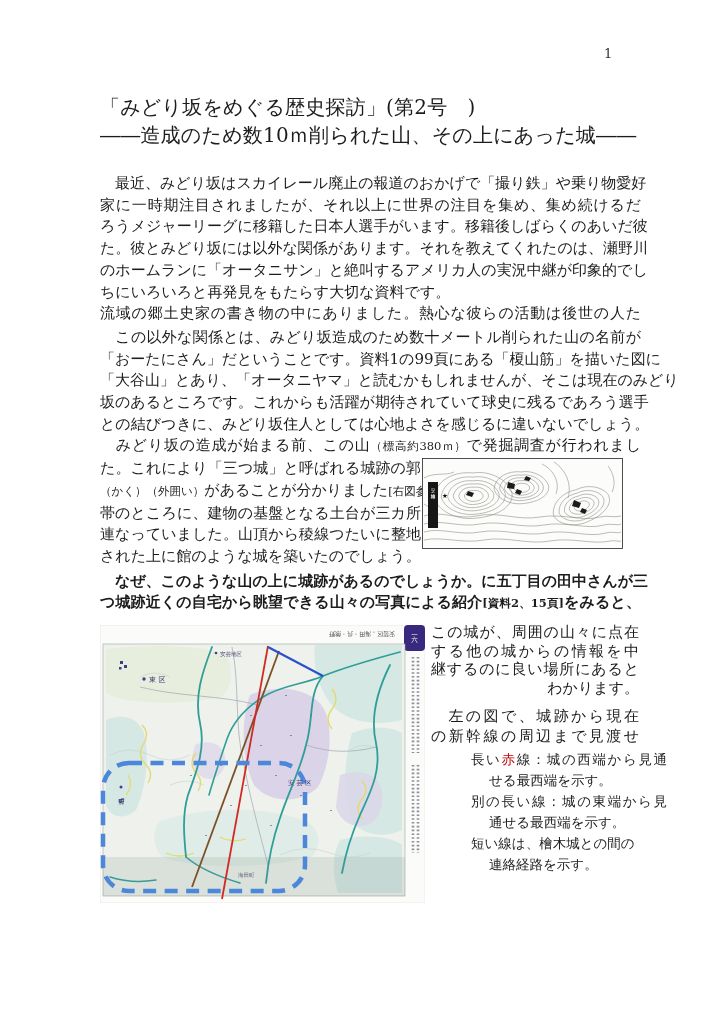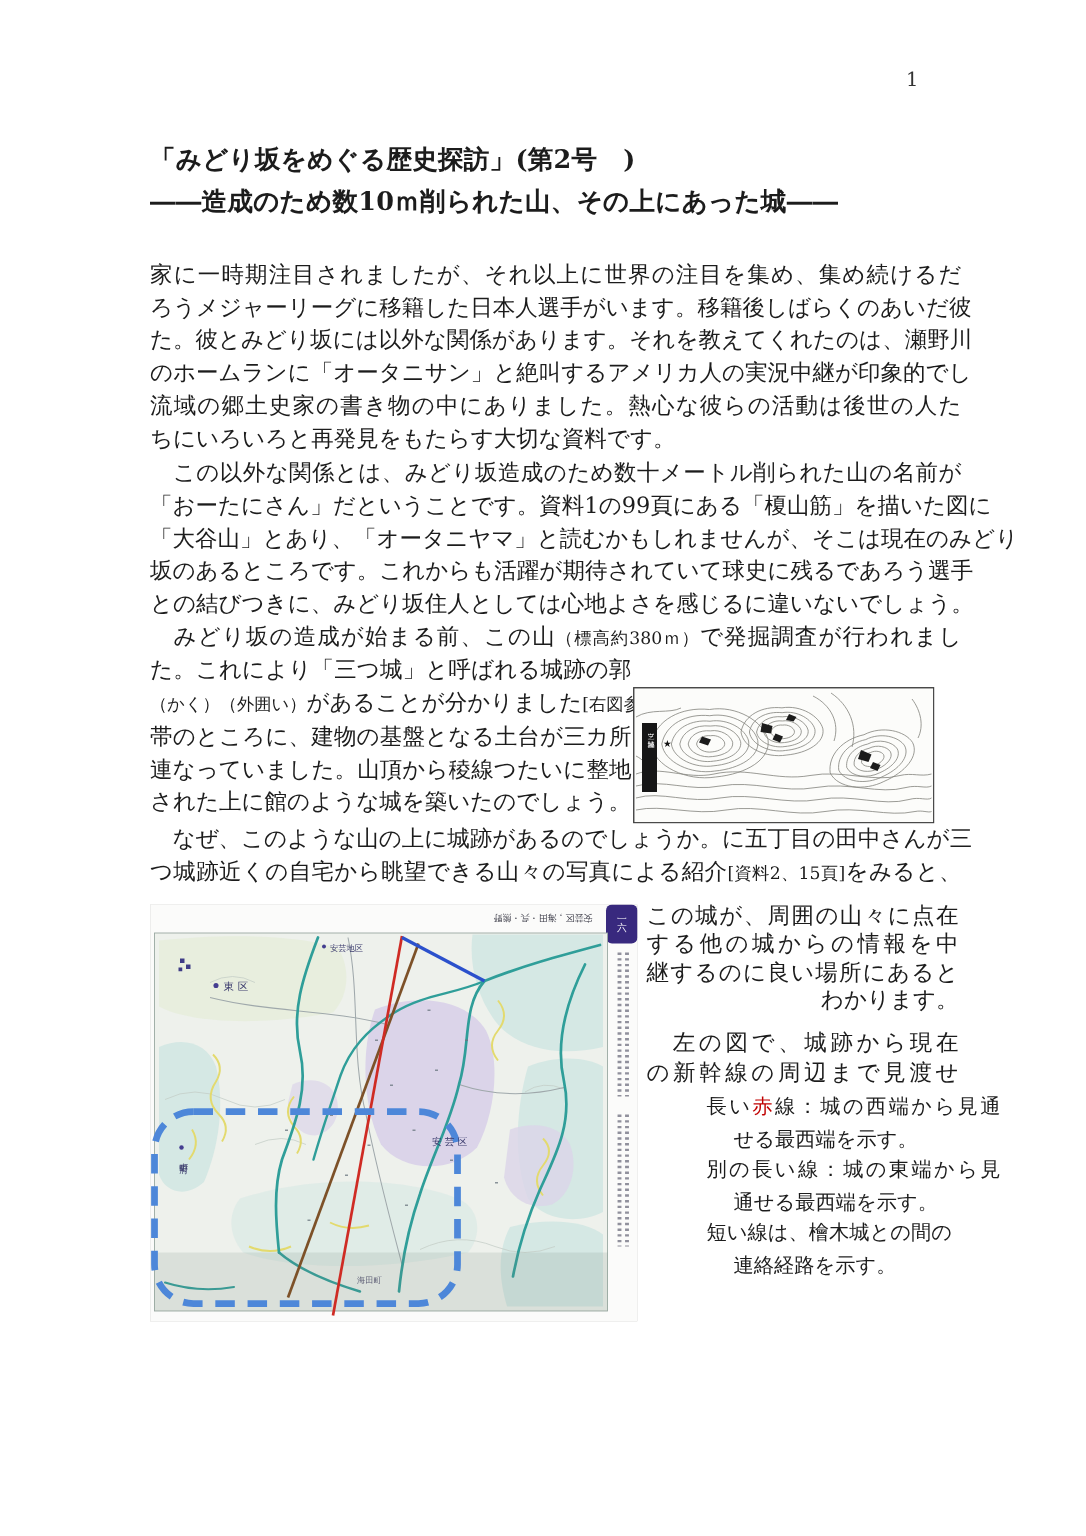--- a/index.html
+++ b/index.html
@@ -1,60 +1,61 @@
 <!DOCTYPE html>
 <html><head>
 <meta charset="utf-8">
 <style>
   html,body{margin:0;padding:0;background:#888;}
   .page{position:relative;width:724px;height:1024px;background:#ffffff;overflow:hidden;
         font-family:"DejaVu Serif","Liberation Serif",serif;color:#1c1c1c;}
   .pageno{position:absolute;top:46px;left:604px;font-size:13px;color:#333;}
   .content{position:absolute;left:100px;top:93px;width:541px;}
-  .title-line{font-size:17px;font-weight:bold;line-height:28px;letter-spacing:0.2px;white-space:nowrap;}
+  .title-line{font-size:20px;font-weight:normal;line-height:28px;letter-spacing:0.2px;white-space:nowrap;}
   .para{margin:0;}
   .line{font-size:15px;line-height:21.7px;white-space:nowrap;}
   .jl{text-align:justify;text-align-last:justify;}
   .p1{margin-top:24px;}
   .p2{margin-top:2px;}
-  .p4{margin-top:3px;}
+  .p4{margin-top:3px;font-weight:bold;}
   .p3n .line{width:321px;}
   .sm{font-size:11.5px;}
   .red{color:#c00000;}
   .topo-abs{position:absolute;left:322px;top:365px;width:201px;height:91px;}
   .maprow{display:flex;margin-top:8px;}
   .map2svg{flex:none;margin-top:2px;}
   .rightcol{flex:1;padding-left:6px;}
   .rc-line{font-size:15px;line-height:18.6px;white-space:nowrap;width:208px;text-align:right;}
   .rc-p2{margin-top:9px;}
   .rc-p2 .rc-line{line-height:20px;}
   .notes{margin-top:3px;margin-left:32px;}
   .note-line{font-size:13.5px;line-height:21px;white-space:nowrap;padding-left:8px;width:196px;}
-  .note-cont{padding-left:26px;text-align:left;text-align-last:left;font-family:Liberation Serif, serif;}
+  .note-cont{padding-left:26px;text-align:left;text-align-last:left;}
   .vtext{writing-mode:vertical-rl;text-orientation:upright;}
   svg text{font-family:"DejaVu Serif","Liberation Serif",serif;}
 </style>
 </head>
 <body>
 
 <div class="page">
   <div class="pageno">1</div>
 
   <div class="content">
 
     <div class="title-line">「みどり坂をめぐる歴史探訪」(第2号　)</div>
     <div class="title-line">――造成のため数10ｍ削られた山、その上にあった城――</div>
 
     <div class="para p1">
+      <div class="line jl">　最近、みどり坂はスカイレール廃止の報道のおかげで「撮り鉄」や乗り物愛好</div>
       <div class="line jl">家に一時期注目されましたが、それ以上に世界の注目を集め、集め続けるだ</div>
       <div class="line jl">ろうメジャーリーグに移籍した日本人選手がいます。移籍後しばらくのあいだ彼</div>
       <div class="line jl">た。彼とみどり坂には以外な関係があります。それを教えてくれたのは、瀬野川</div>
       <div class="line jl">のホームランに「オータニサン」と絶叫するアメリカ人の実況中継が印象的でし</div>
+      <div class="line">ちにいろいろと再発見をもたらす大切な資料です。</div>
       <div class="line jl">流域の郷土史家の書き物の中にありました。熱心な彼らの活動は後世の人た</div>
-      <div class="line">ちにいろいろと再発見をもたらす大切な資料です。</div>
     </div>
 
     <div class="para p2">
       <div class="line jl">　この以外な関係とは、みどり坂造成のため数十メートル削られた山の名前が</div>
       <div class="line jl">「おーたにさん」だということです。資料1の99頁にある「榎山筋」を描いた図に</div>
       <div class="line jl">「大谷山」とあり、「オータニヤマ」と読むかもしれませんが、そこは現在のみどり</div>
       <div class="line jl">坂のあるところです。これからも活躍が期待されていて球史に残るであろう選手</div>
       <div class="line">との結びつきに、みどり坂住人としては心地よさを感じるに違いないでしょう。</div>
     </div>
 

